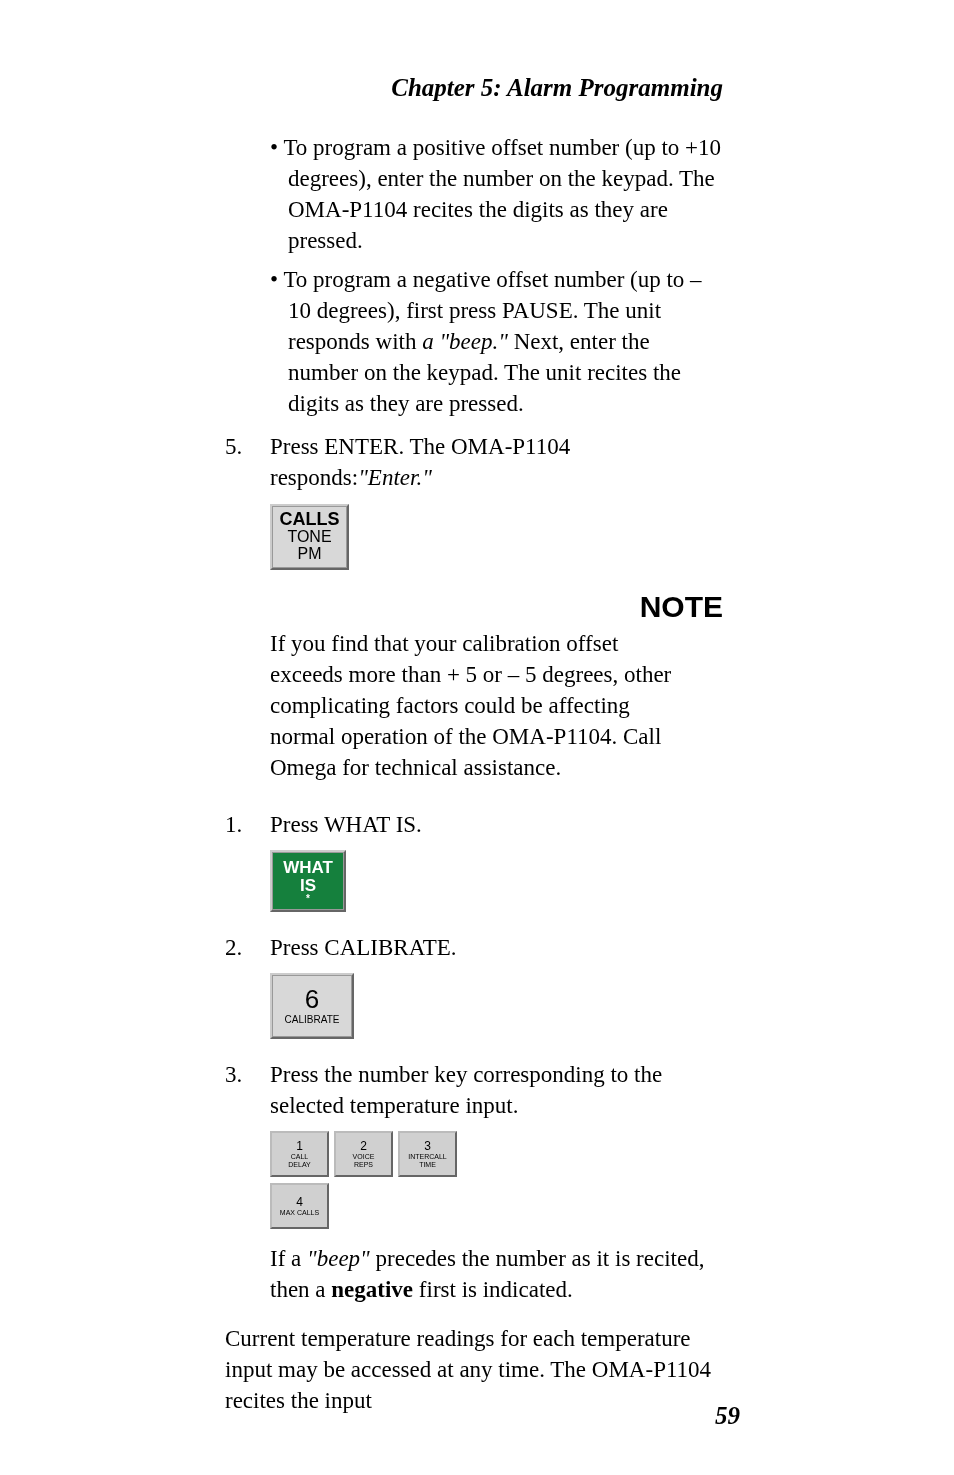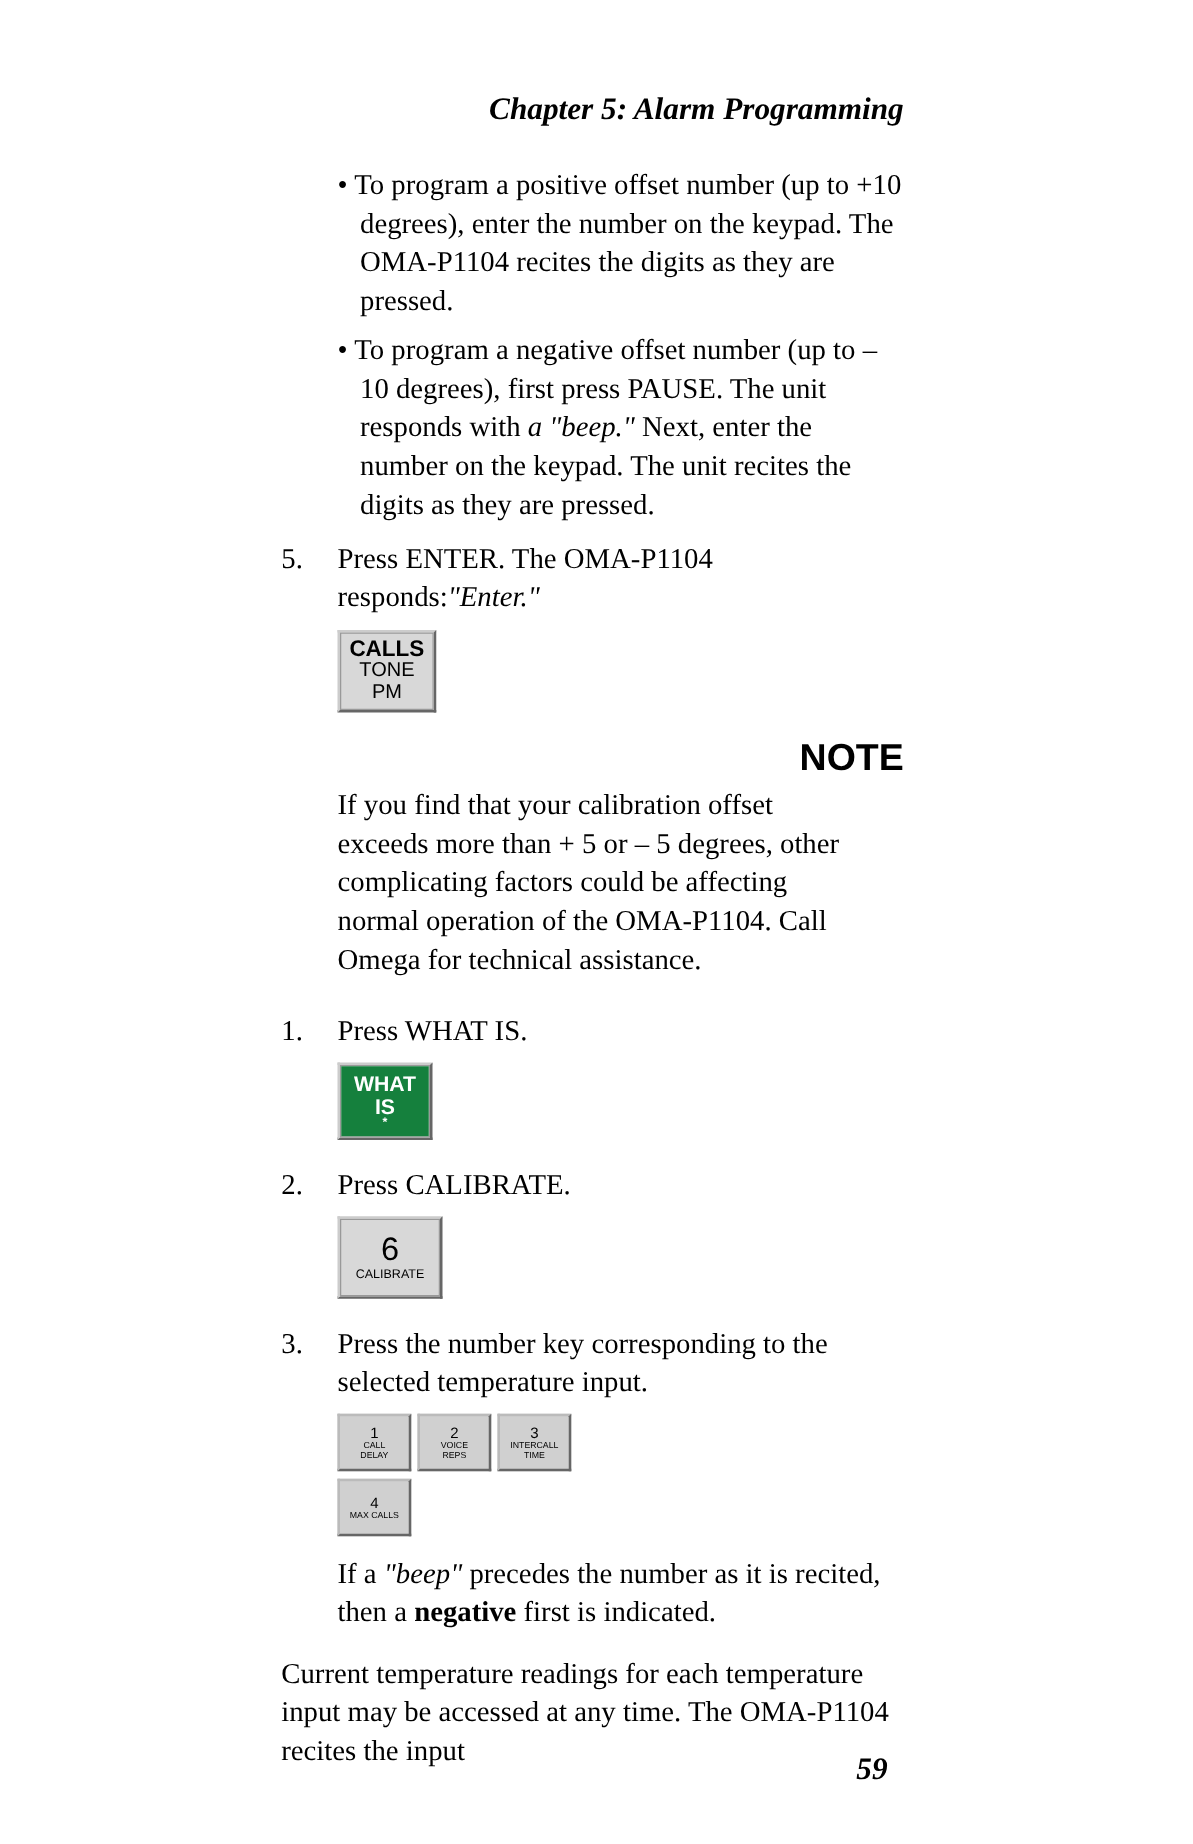--- a/index.html
+++ b/index.html
@@ -138,21 +138,21 @@
   }
   .after-key-para {
     margin-left: 105px;
     font-size: 23px;
     line-height: 1.35;
     margin-top: 10px;
     margin-bottom: 18px;
   }
   .page-num {
     position: absolute;
-    right: 118px;
+    right: 88px;
     bottom: 45px;
     font-style: italic;
     font-weight: bold;
     font-size: 25px;
   }
   .italic { font-style: italic; }
   .bold { font-weight: bold; }
 
   .smallkeys-row {
     margin-left: 105px;

